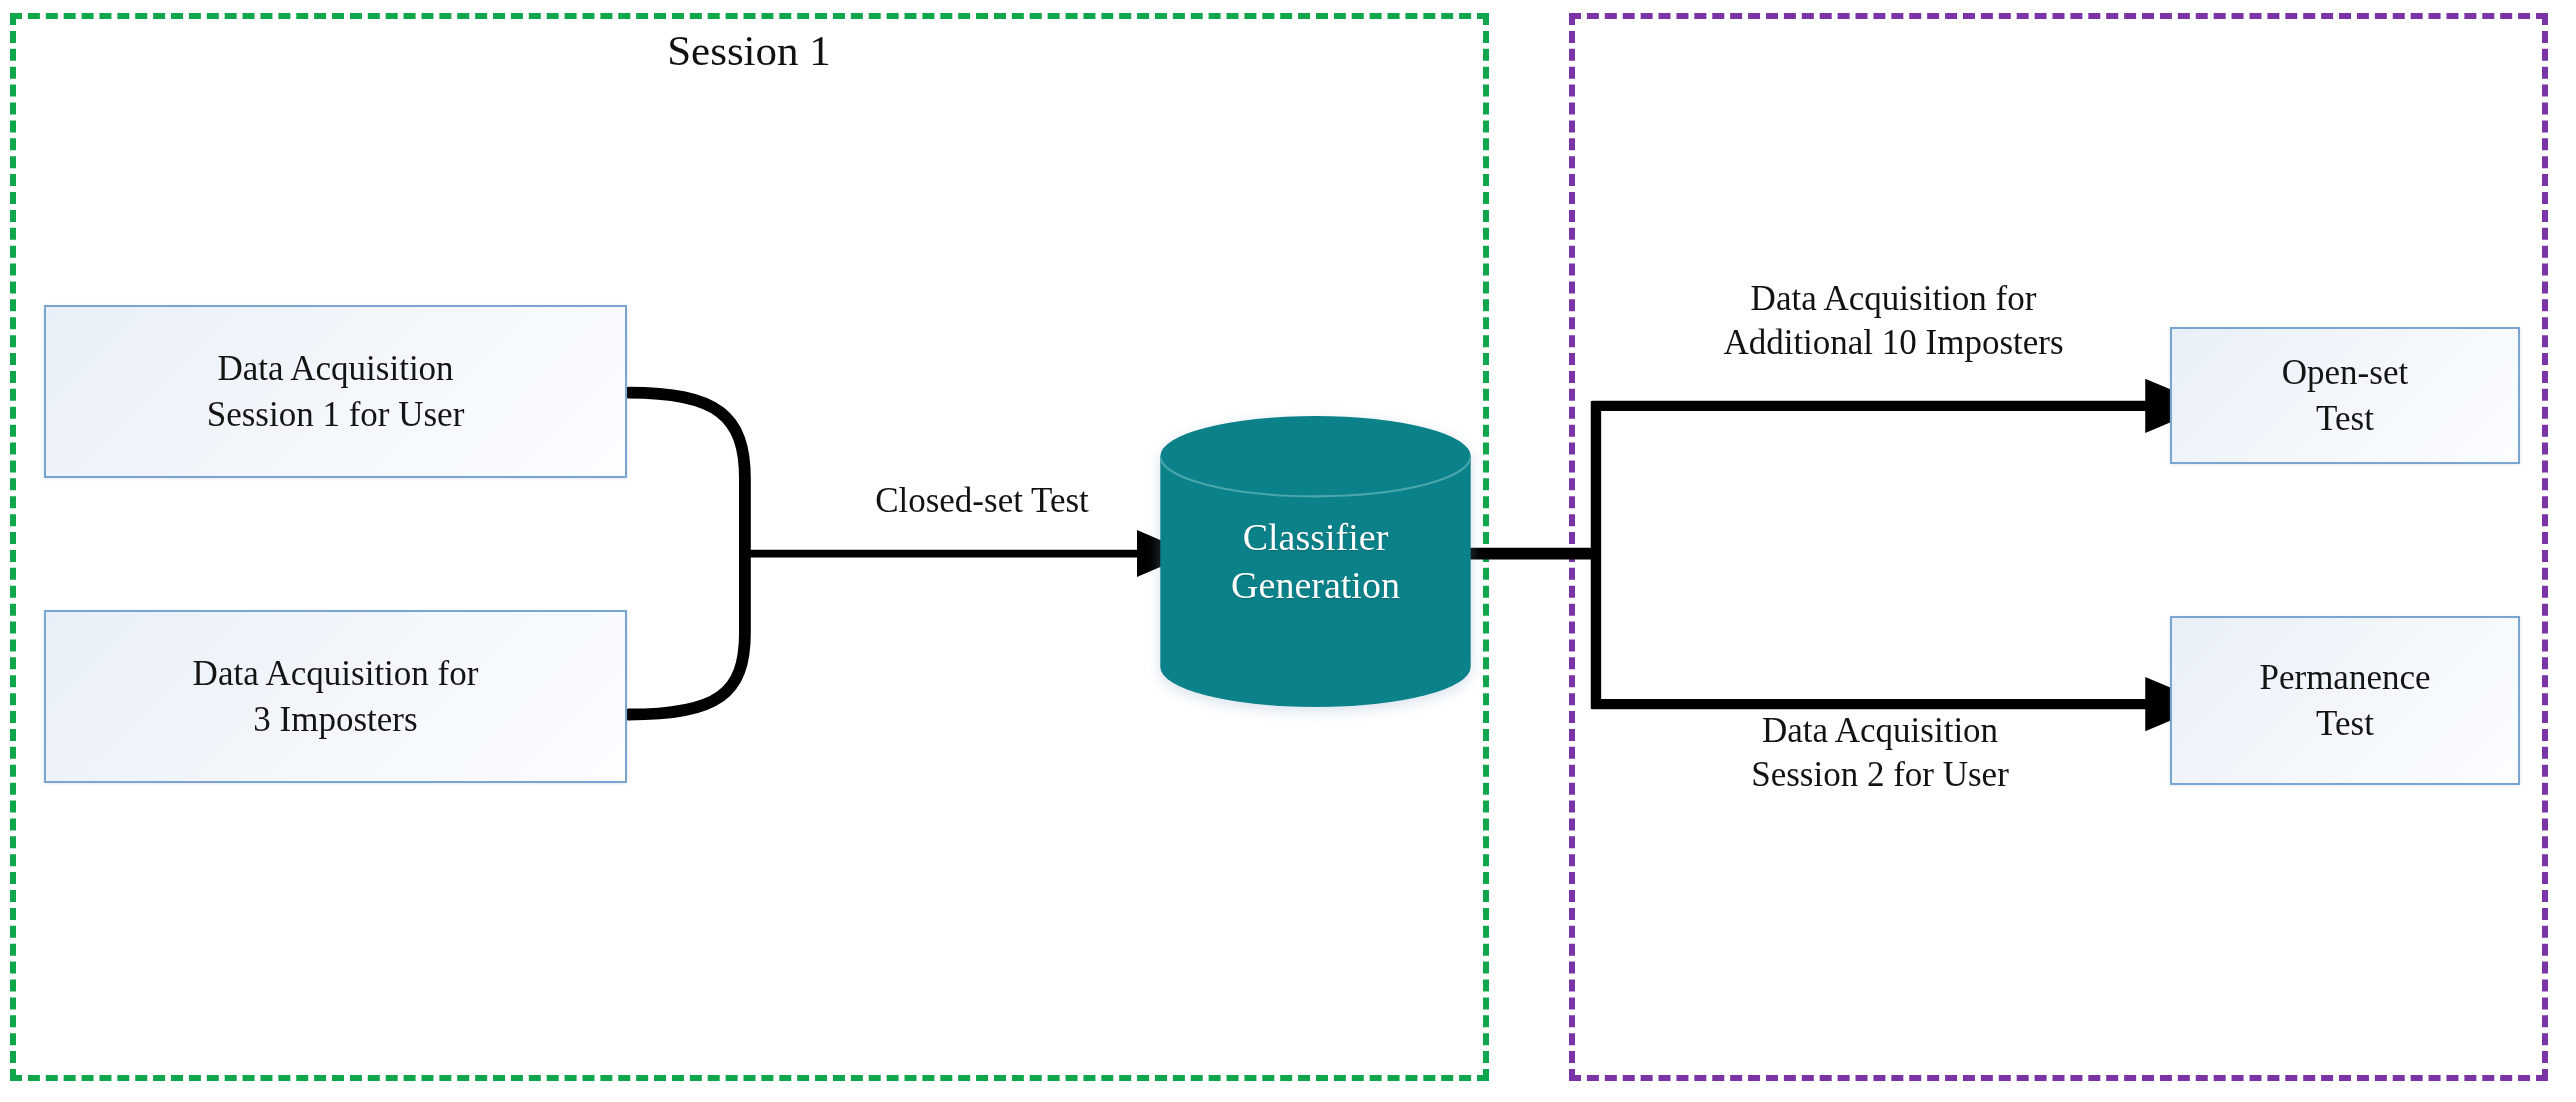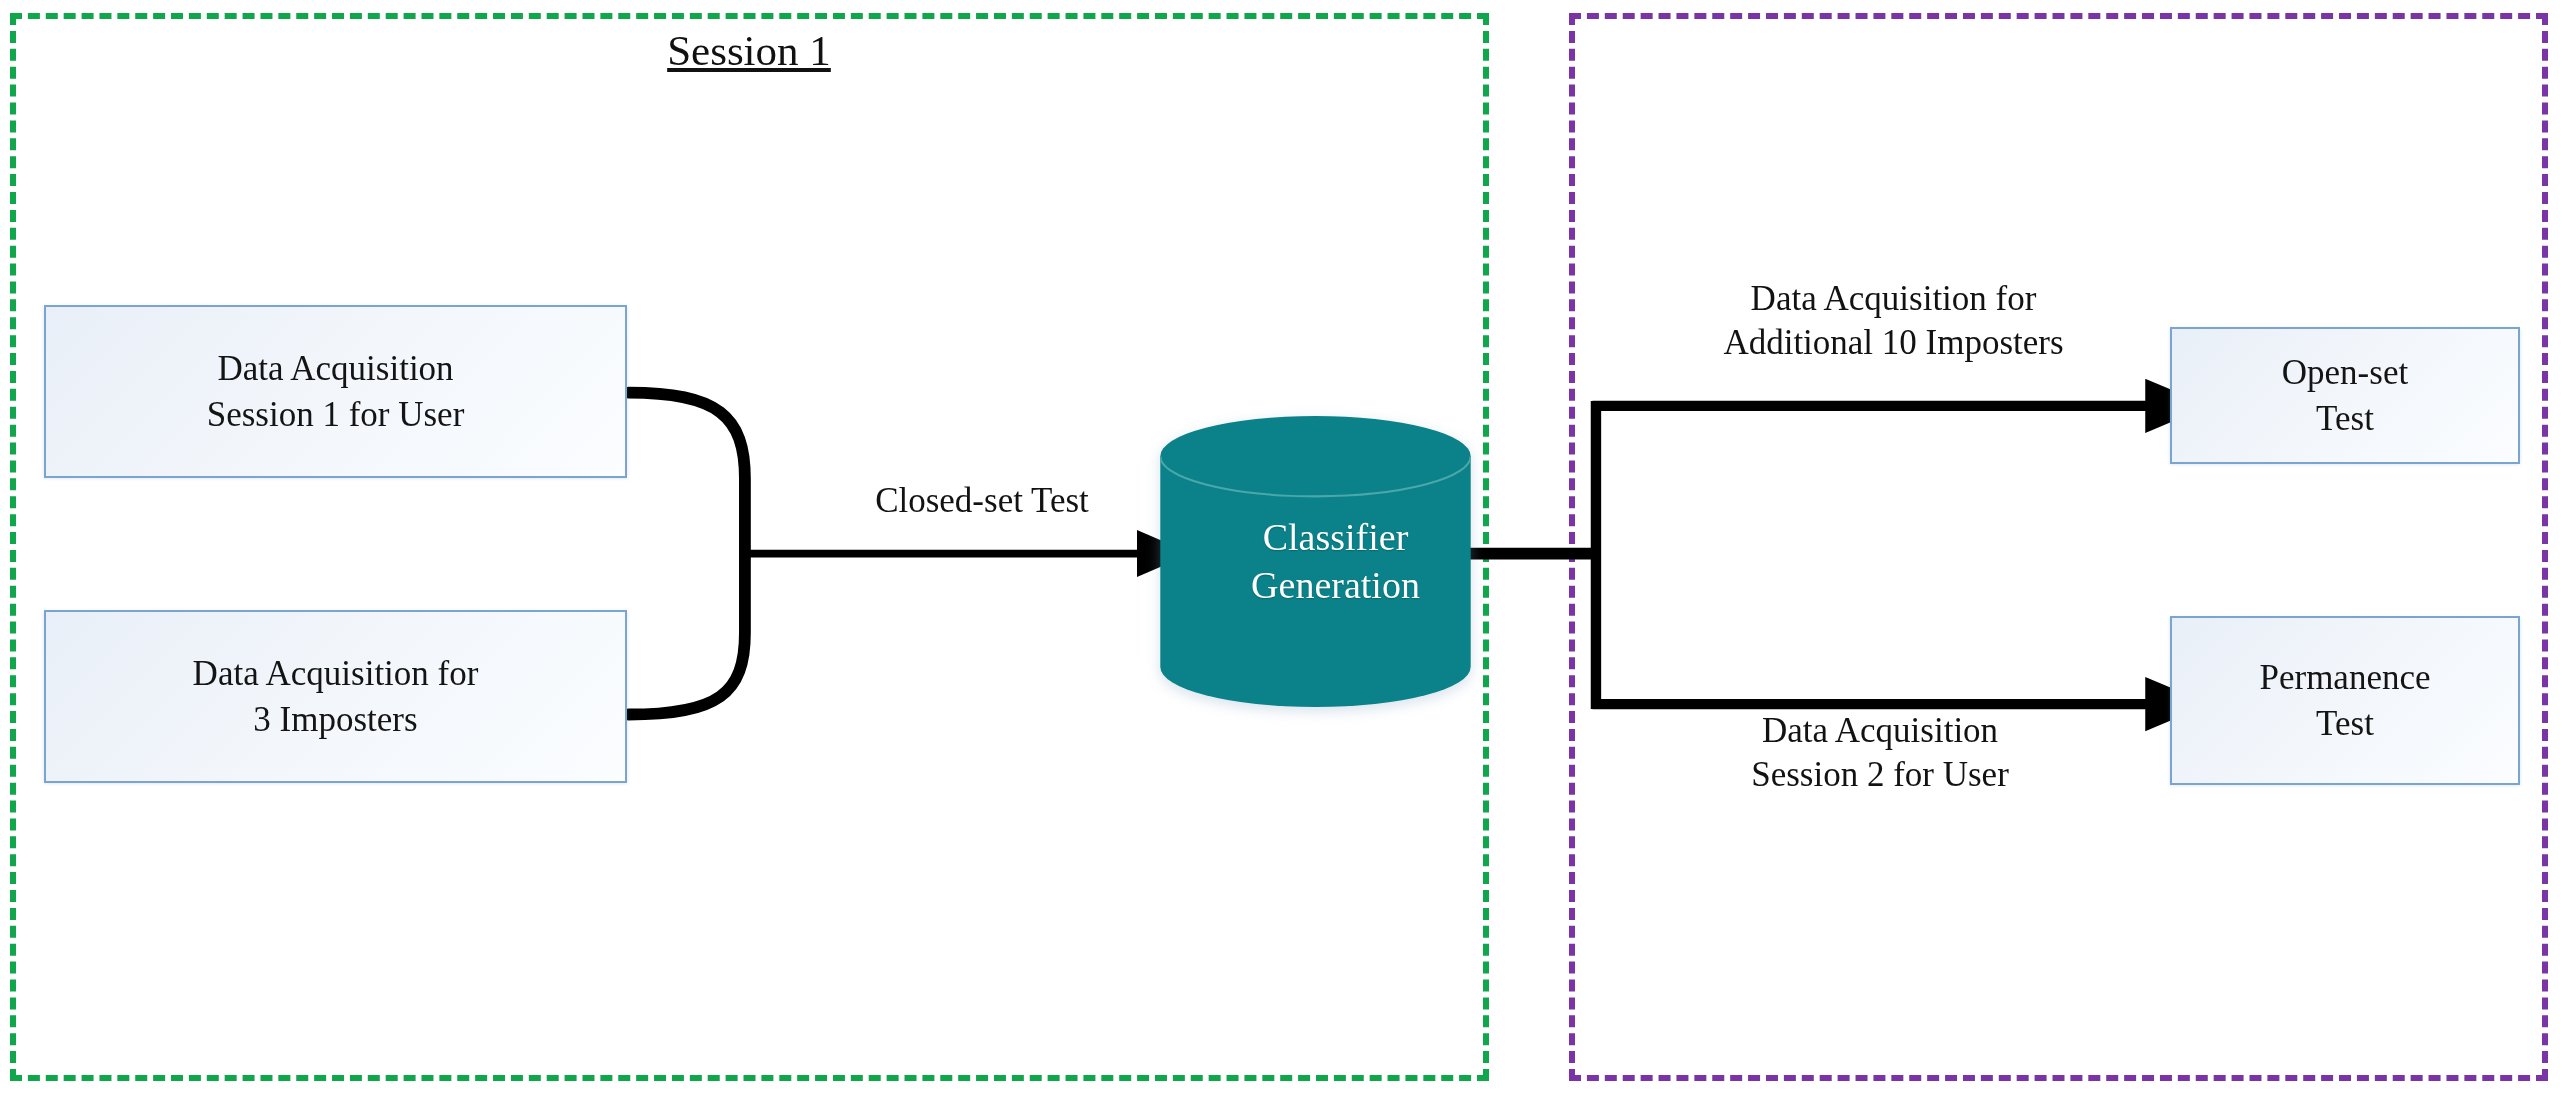--- a/index.html
+++ b/index.html
@@ -7,21 +7,21 @@
   #stage{position:relative;width:2576px;height:1103px;background:#ffffff;}
 
   
   .session-box{position:absolute;box-sizing:border-box;background:transparent;}
   #session1-box{left:9.7px;top:12.5px;width:1479px;height:1068px;
       border:6.2px dashed #10a74c;}
   #session2-box{left:1569px;top:12.5px;width:979px;height:1068px;
       border:6.2px dashed #7b34a6;}
 
   .session-title{position:absolute;font-size:43px;color:#111;white-space:nowrap;
-      font-family:"Liberation Serif",serif;text-align:center;text-decoration:underline;}
+      font-family:"Liberation Serif",serif;text-align:center;}
   #session1-title{left:0px;top:26px;width:1498px;}
   #session2-title{left:1569px;top:26px;width:979px;}
 
   
   .pbox{position:absolute;box-sizing:border-box;border:2.1px solid #7ba5d1;
       background:linear-gradient(135deg,#e9eff8 0%,#f2f6fb 45%,#fbfdff 100%);
       display:flex;align-items:center;justify-content:center;text-align:center;
       font-size:35px;line-height:1.30;color:#141414;
       font-family:"Liberation Serif",serif;
       box-shadow:0 1.4px 3.5px rgba(120,150,190,.28);}
@@ -30,21 +30,21 @@
   #box-openset{left:2170px;top:327px;width:350px;height:137px;}
   #box-permanence{left:2170px;top:616px;width:350px;height:169px;}
 
   
   #cylinder{position:absolute;left:1160px;top:416px;width:311px;height:291px;
       filter:drop-shadow(0 4.2px 7px rgba(140,170,200,.35));}
   #cyl-label{position:absolute;left:1160px;top:416px;width:311px;height:291px;
       display:flex;flex-direction:column;align-items:center;justify-content:center;
       color:#ffffff;font-size:38px;line-height:1.26;text-align:center;
       font-family:"Liberation Serif",serif;pointer-events:none;
-      text-shadow:0 0.7px 1.4px rgba(0,0,0,.22);padding-left:20px;}
+      text-shadow:0 0.7px 1.4px rgba(0,0,0,.22);}
 
   
   #wires{position:absolute;left:0;top:0;width:2576px;height:1103px;}
 
   
   .elabel{position:absolute;font-size:35px;line-height:1.26;color:#121212;
       text-align:center;white-space:pre-line;font-family:"Liberation Serif",serif;}
   #label-closed{left:767px;top:479px;width:430px;}
   #label-additional{left:1637px;top:277px;width:513px;}
   #label-session2{left:1658px;top:709px;width:444px;}

